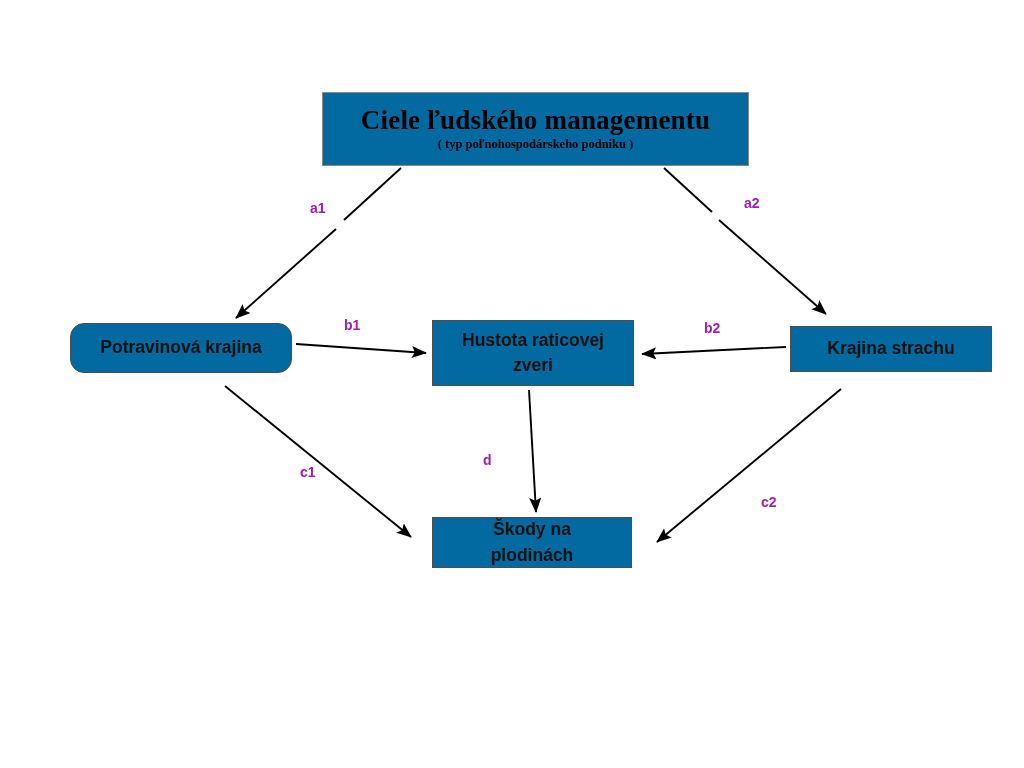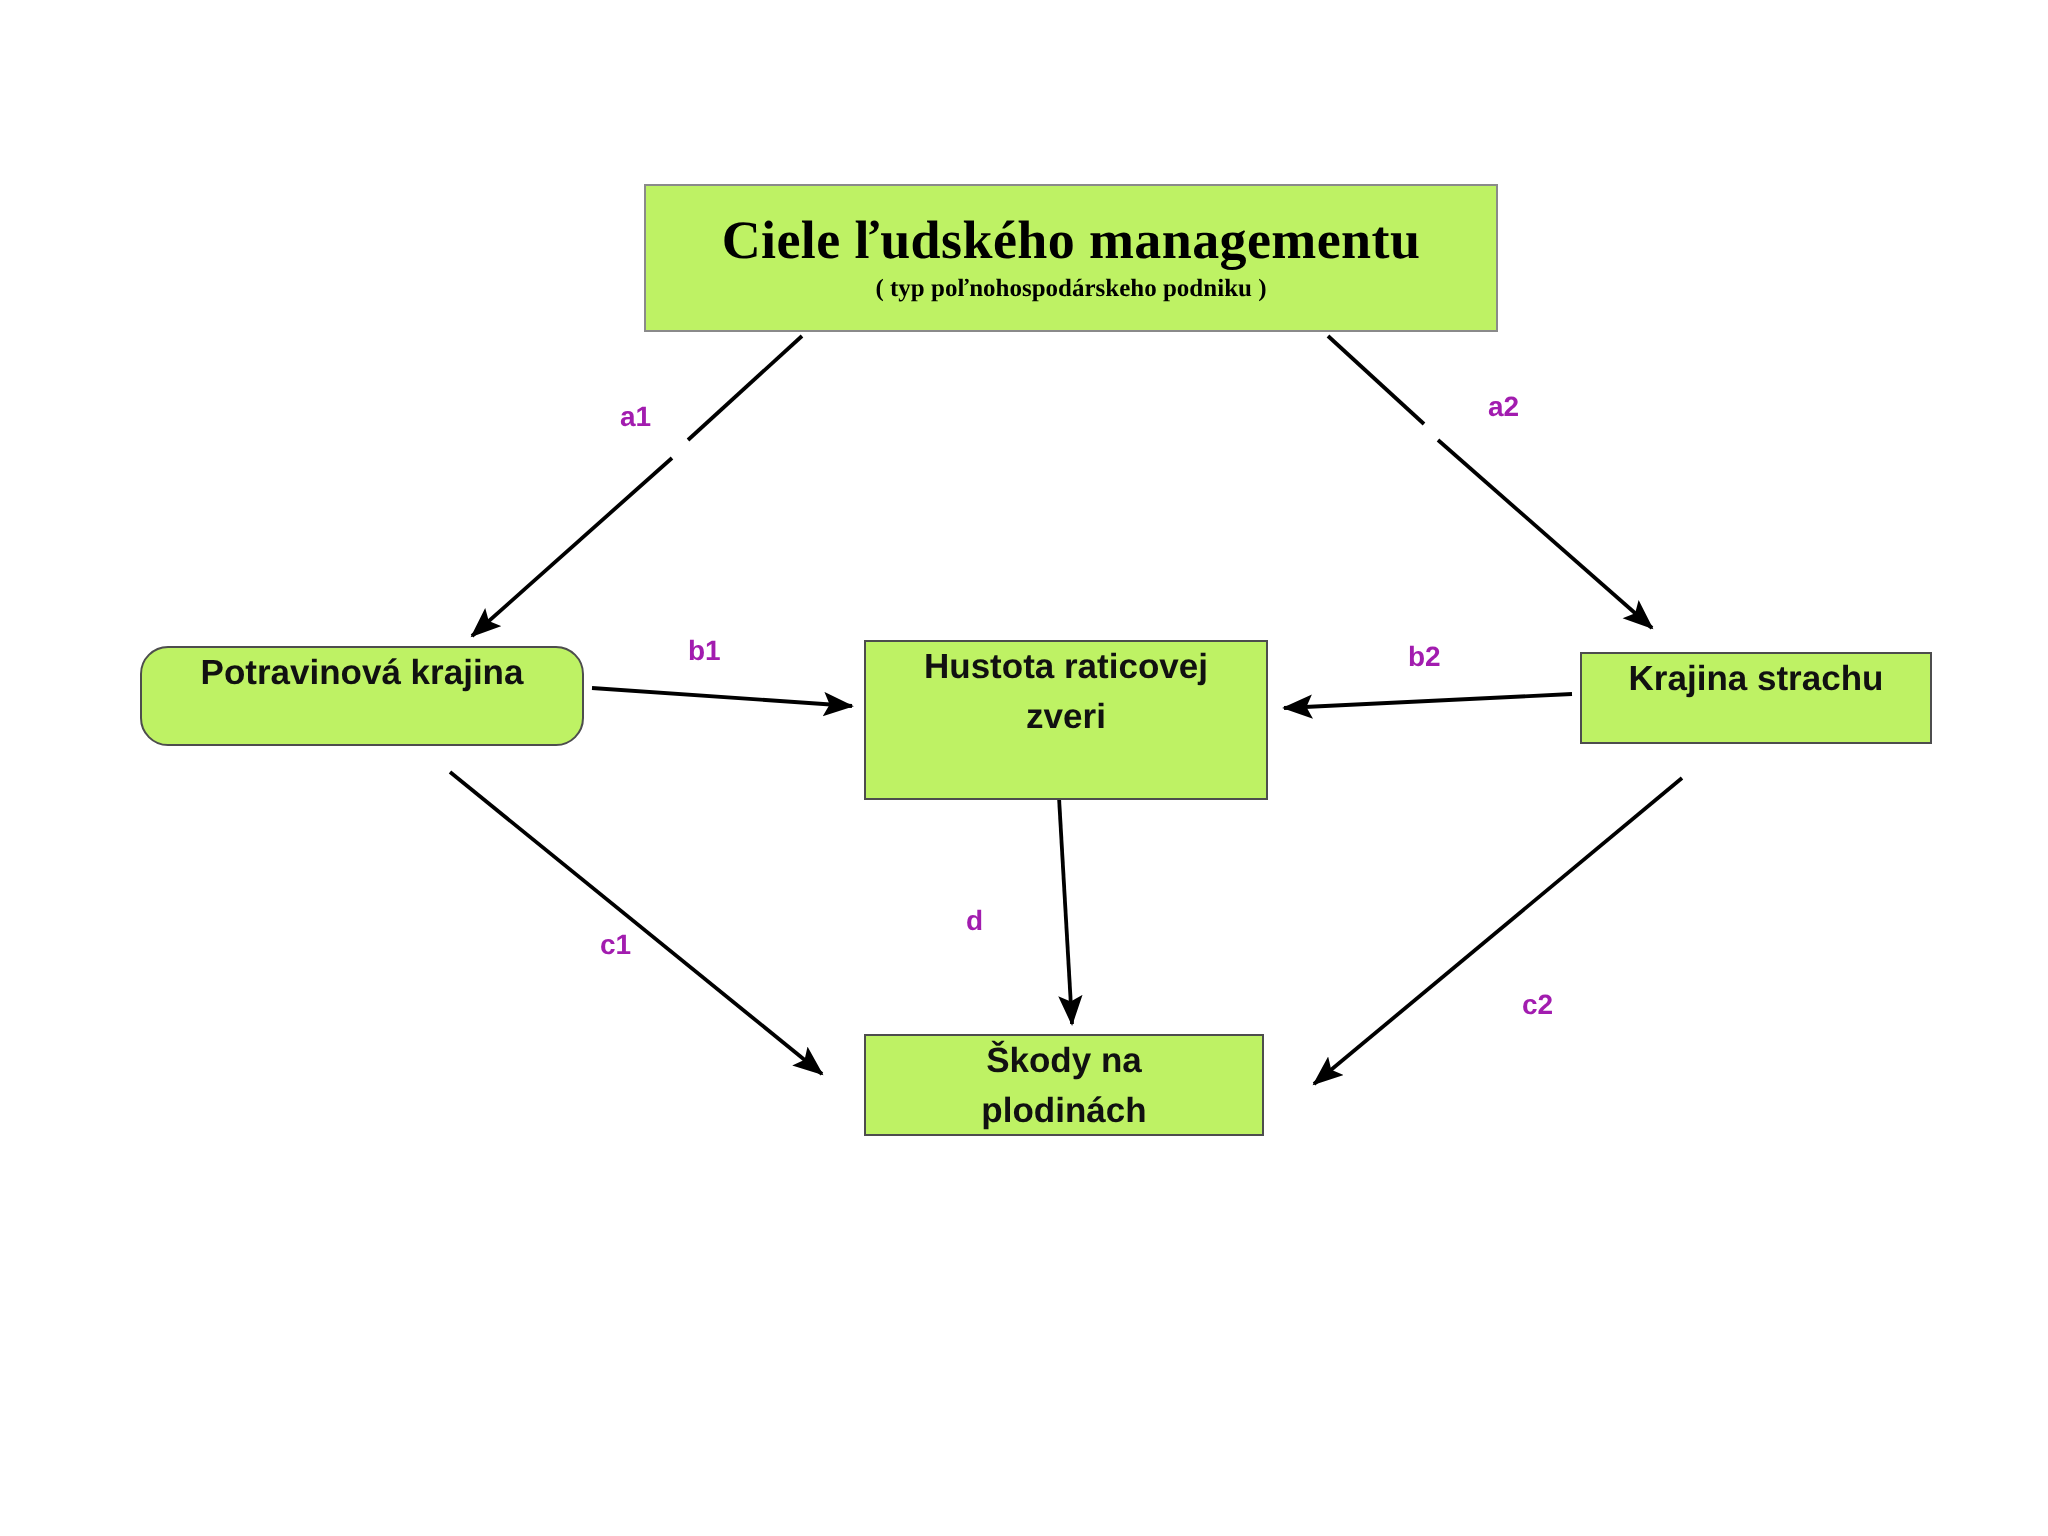--- a/index.html
+++ b/index.html
@@ -23,23 +23,24 @@
     position: absolute;
     left: 0;
     top: 0;
     width: 1024px;
     height: 768px;
     pointer-events: none;
   }
   .node {
     position: absolute;
     box-sizing: border-box;
-    background: #bef264;
+    background: #0369a1;
     border: 1.3px solid #4d4d4d;
     display: flex;
+    align-items: center;
     justify-content: center;
     text-align: center;
   }
   .node-title {
     flex-direction: column;
     border: 1.3px solid #8a8a8a;
   }
   .title-main {
     font-family: "Liberation Serif", serif;
     font-weight: bold;
@@ -118,28 +119,28 @@
 
   <div class="node node-title" style="left:322px; top:92px; width:427px; height:74px;">
     <div class="title-main">Ciele ľudského managementu</div>
     <div class="title-sub">( typ poľnohospodárskeho podniku )</div>
   </div>
 
   <div class="node" style="left:70px; top:323px; width:222px; height:50px;border-radius:14px;">
     <div class="node-label">Potravinová krajina</div>
   </div>
 
-  <div class="node" style="left:432px; top:320px; width:202px; height:80px;">
+  <div class="node" style="left:432px; top:320px; width:202px; height:66px;">
     <div class="node-label">
       <span>Hustota raticovej</span><br>
       <span>zveri</span>
     </div>
   </div>
 
-  <div class="node" style="left:790px; top:326px; width:176px; height:46px;">
+  <div class="node" style="left:790px; top:326px; width:202px; height:46px;">
     <div class="node-label">Krajina strachu</div>
   </div>
 
   <div class="node" style="left:432px; top:517px; width:200px; height:51px;">
     <div class="node-label">
       <span>Škody na</span><br>
       <span>plodinách</span>
     </div>
   </div>
 

